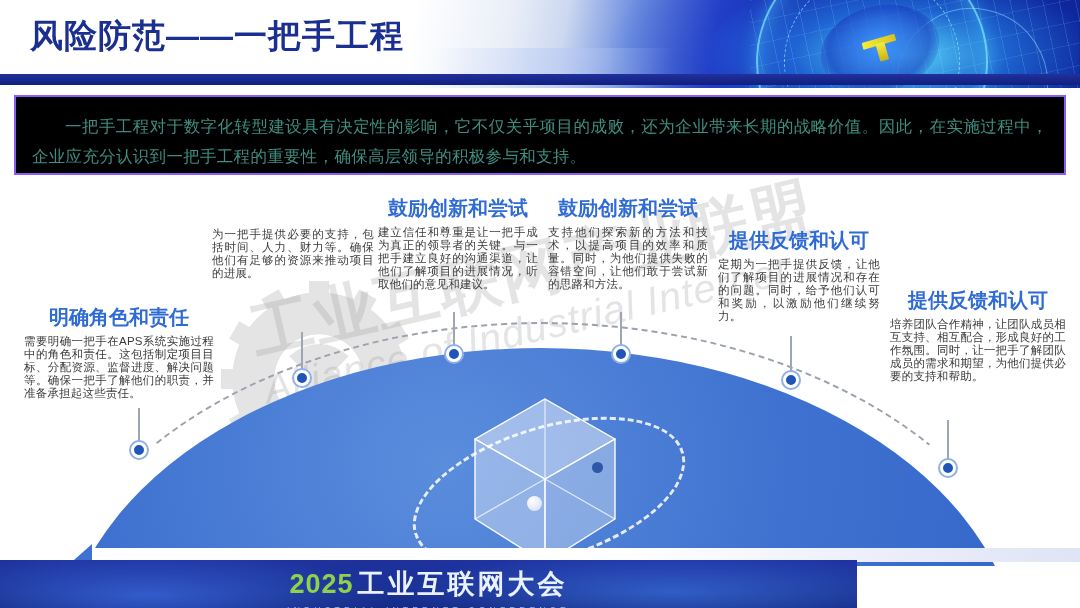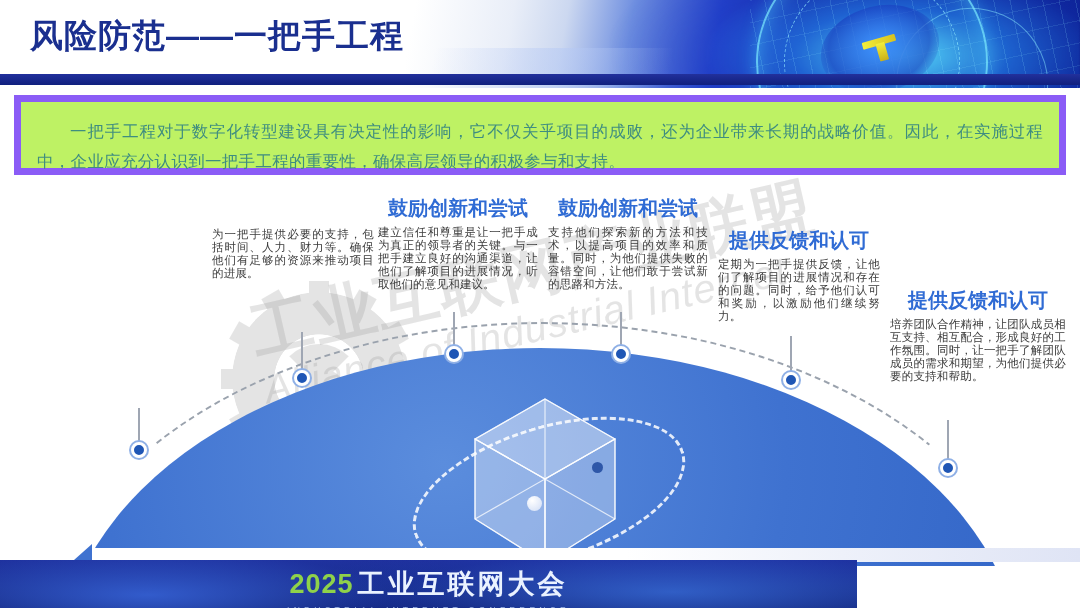--- a/index.html
+++ b/index.html
@@ -41,21 +41,21 @@
       repeating-linear-gradient(168deg, rgba(150,240,255,.22) 0 1px, transparent 1px 22px);}
   .hdr-swoosh{position:absolute;left:0;bottom:0;width:1080px;height:40px;
     background:linear-gradient(100deg,rgba(255,255,255,0) 40%,rgba(180,200,245,.5) 52%,rgba(40,70,200,.0) 62%);}
   .title{position:absolute;left:30px;top:14px;font-size:33px;font-weight:700;color:#1a2f8f;
     letter-spacing:1px;white-space:nowrap;}
   .navybar{position:absolute;left:0;top:74px;width:1080px;height:11px;
     background:linear-gradient(180deg,#22309c,#10207e);}
 
   
   .intro{position:absolute;left:14px;top:95px;width:1052px;height:80px;
-    background:#bef264;border:7px solid #8b5cf6;box-sizing:border-box;}
+    background:#000000;border:2px solid #8b5cf6;box-sizing:border-box;}
   .intro p{margin:0;padding:14px 16px 0 16px;color:#3f8d80;font-size:16.5px;line-height:30px;
     text-indent:2em;letter-spacing:.3px;text-align:justify;}
 
   
   .wm{position:absolute;left:0;top:180px;width:1080px;height:330px;pointer-events:none;}
   .wm-logo{position:absolute;left:232px;top:112px;width:174px;height:174px;opacity:.30;}
   .gear{position:absolute;inset:0;border-radius:50%;background:#a9a9a9;
     -webkit-mask:radial-gradient(circle at 50% 50%, transparent 0 36%, #000 36.5% 100%);
             mask:radial-gradient(circle at 50% 50%, transparent 0 36%, #000 36.5% 100%);}
   .gear-teeth{position:absolute;inset:-10px;}
@@ -191,20 +191,24 @@
 
   <div class="stem" style="left:620px;top:312px;height:36px;"></div>
   <div class="node" style="left:613px;top:346px;"></div>
 
   <div class="stem" style="left:790px;top:336px;height:38px;"></div>
   <div class="node" style="left:783px;top:372px;"></div>
 
   <div class="stem" style="left:947px;top:420px;height:42px;"></div>
   <div class="node" style="left:940px;top:460px;"></div>
 
+  <div class="callout" style="left:24px;top:305px;width:190px;">
+    <div class="c-title center">明确角色和责任</div>
+    <div class="c-body">需要明确一把手在APS系统实施过程中的角色和责任。这包括制定项目目标、分配资源、监督进度、解决问题等。确保一把手了解他们的职责，并准备承担起这些责任。</div>
+  </div>
 
   <div class="callout" style="left:212px;top:228px;width:162px;">
     <div class="c-body">为一把手提供必要的支持，包括时间、人力、财力等。确保他们有足够的资源来推动项目的进展。</div>
   </div>
 
   <div class="callout" style="left:378px;top:196px;width:160px;">
     <div class="c-title center">鼓励创新和尝试</div>
     <div class="c-body">建立信任和尊重是让一把手成为真正的领导者的关键。与一把手建立良好的沟通渠道，让他们了解项目的进展情况，听取他们的意见和建议。</div>
   </div>
 

